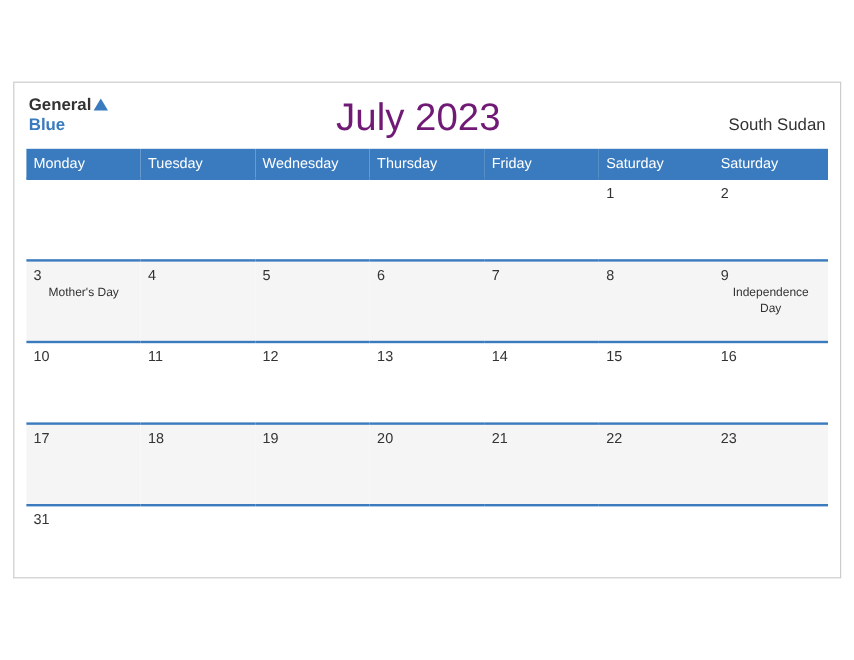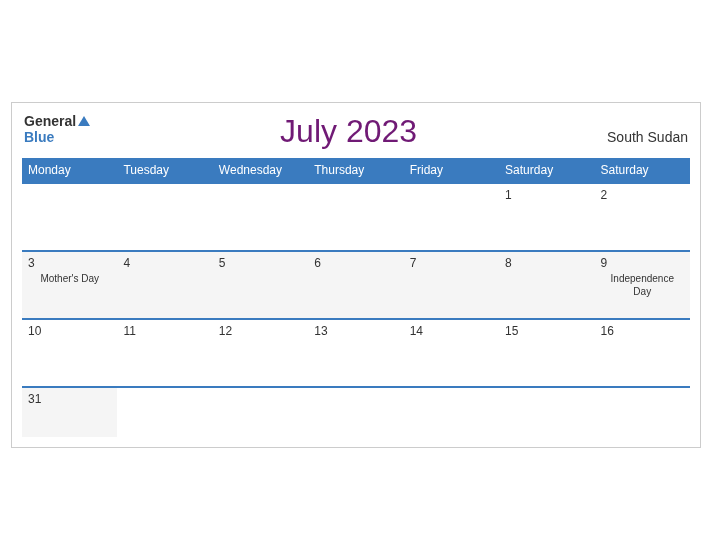--- a/index.html
+++ b/index.html
@@ -199,20 +199,43 @@
           <td>
             <span class="day-number">14</span>
           </td>
           <td>
             <span class="day-number">15</span>
           </td>
           <td>
             <span class="day-number">16</span>
           </td>
         </tr>
+        <tr>
+          <td>
+            <span class="day-number">17</span>
+          </td>
+          <td>
+            <span class="day-number">18</span>
+          </td>
+          <td>
+            <span class="day-number">19</span>
+          </td>
+          <td>
+            <span class="day-number">20</span>
+          </td>
+          <td>
+            <span class="day-number">21</span>
+          </td>
+          <td>
+            <span class="day-number">22</span>
+          </td>
+          <td>
+            <span class="day-number">23</span>
+          </td>
+        </tr>
         <tr class="last-row">
           <td>
             <span class="day-number">31</span>
           </td>
           <td class="empty-cell" style="border-top: 2px solid rgb(58, 123, 191);"></td>
           <td class="empty-cell" style="border-top: 2px solid rgb(58, 123, 191);"></td>
           <td class="empty-cell" style="border-top: 2px solid rgb(58, 123, 191);"></td>
           <td class="empty-cell" style="border-top: 2px solid rgb(58, 123, 191);"></td>
           <td class="empty-cell" style="border-top: 2px solid rgb(58, 123, 191);"></td>
           <td class="empty-cell" style="border-top: 2px solid rgb(58, 123, 191);"></td>

